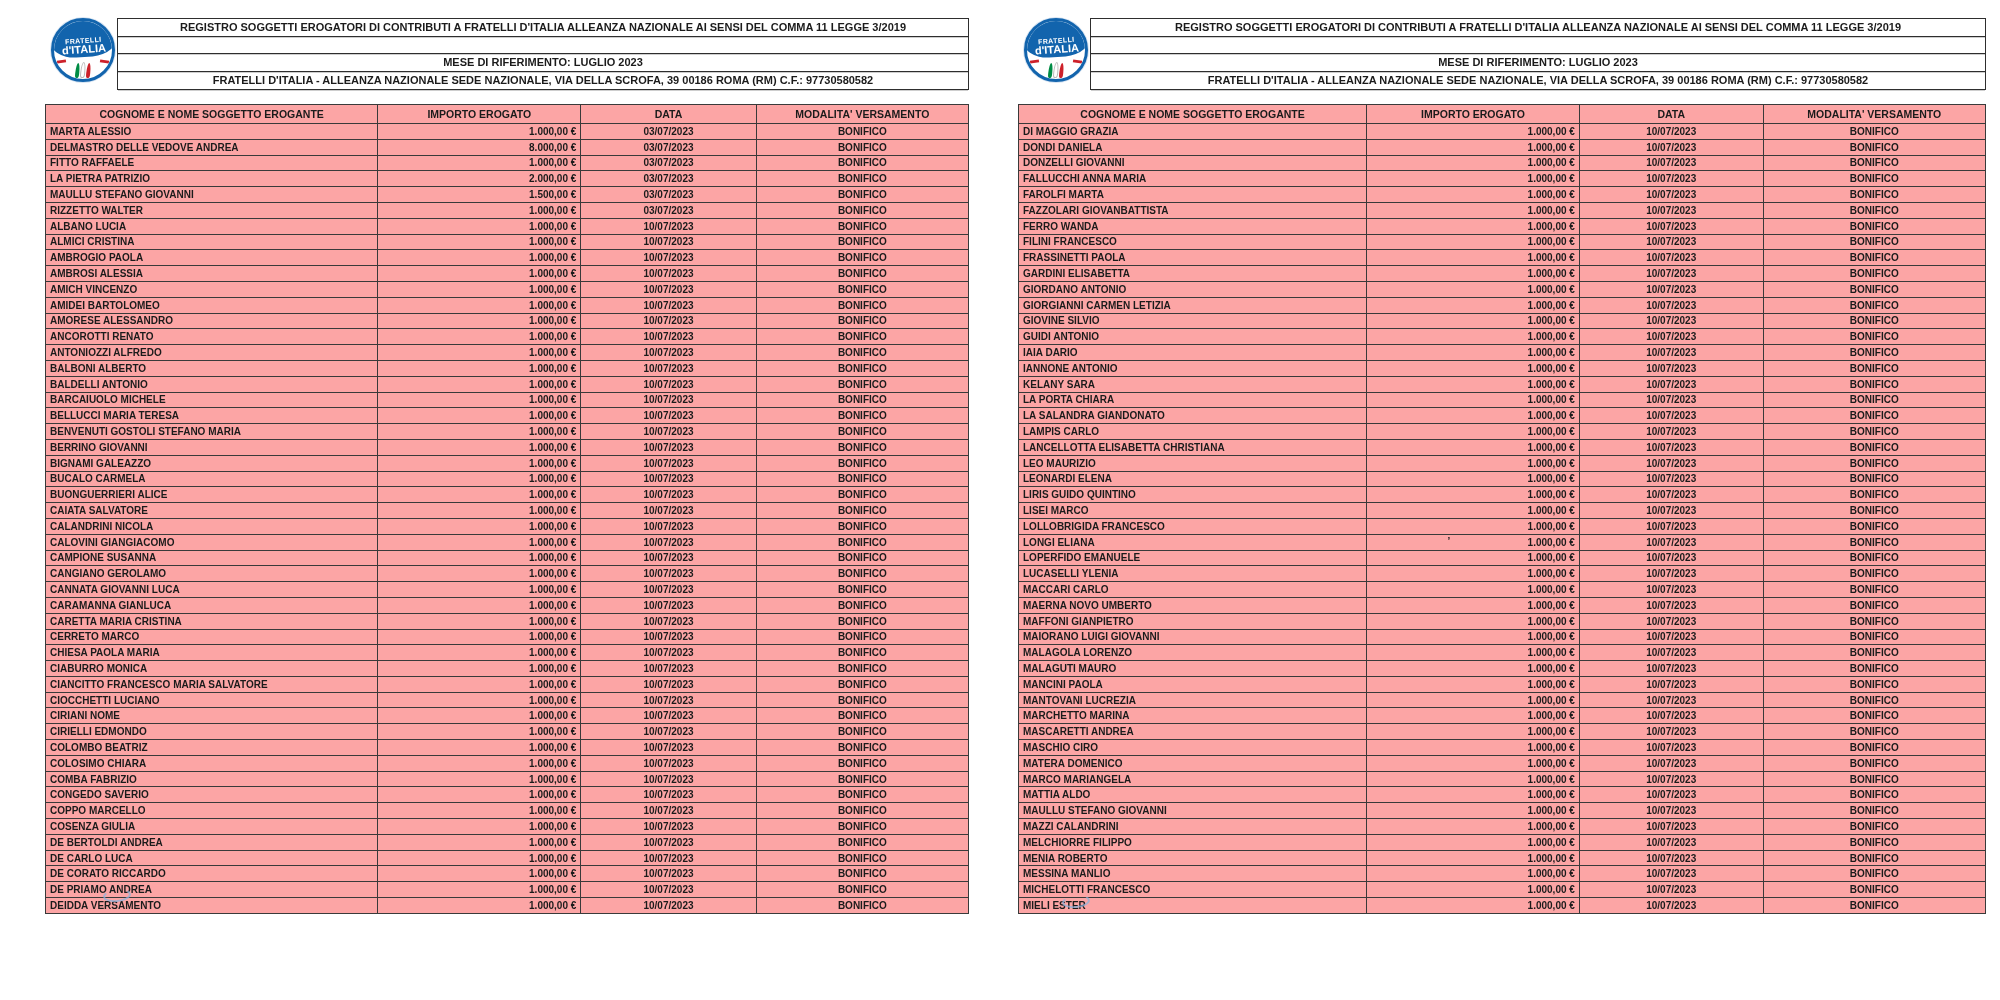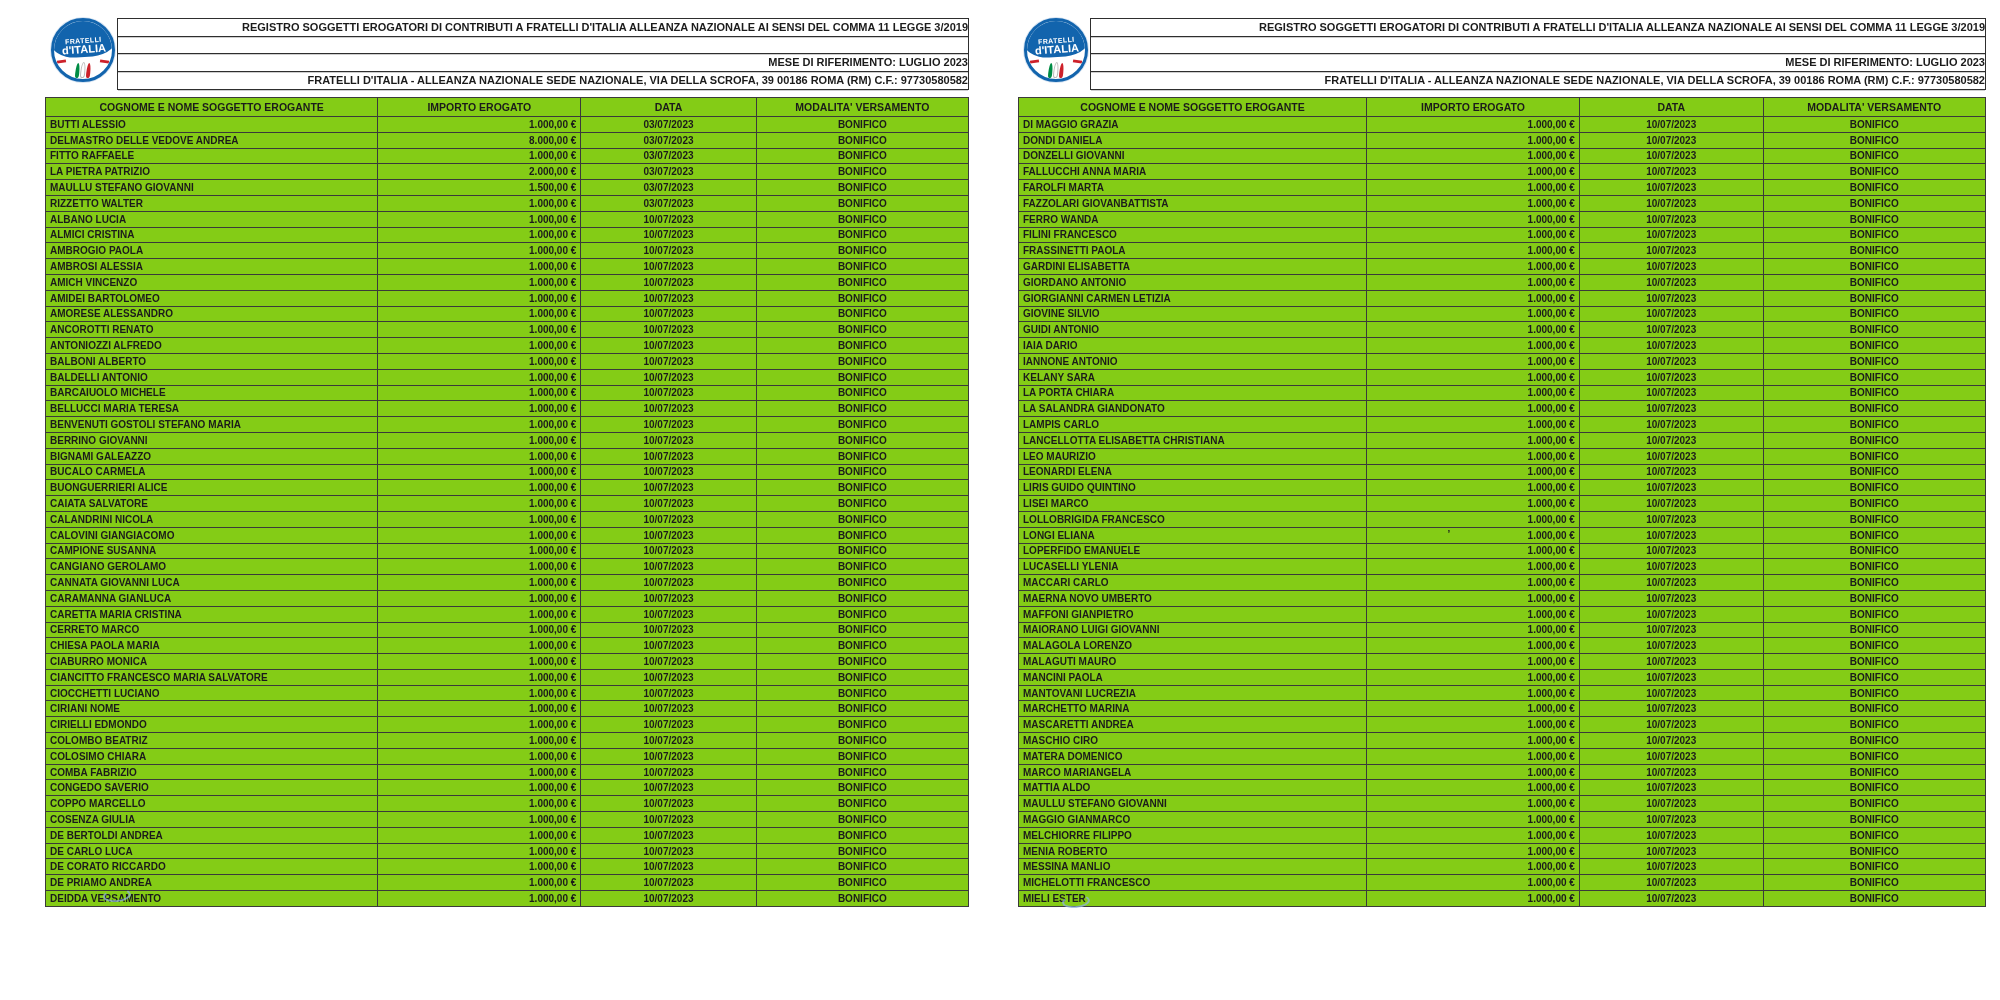--- a/index.html
+++ b/index.html
@@ -32,31 +32,31 @@
   .flame .fr{background:#cd212a;}
   .dash{position:absolute;width:9px;height:3px;background:#cd212a;bottom:16px;}
   .dl{left:3px;transform:rotate(-8deg);}
   .dr{right:3px;transform:rotate(8deg);}
 
   
   .headbox{
     margin-left:72px;border:1.4px solid #2e2e2e;border-bottom:none;
   }
   .hline{
-    border-bottom:1.4px solid #2e2e2e;text-align:right;font-weight:bold;
+    border-bottom:1.4px solid #2e2e2e;text-align:center;font-weight:bold;
     font-size:11px;line-height:17px;height:17px;white-space:nowrap;overflow:hidden;
     box-shadow:0 1px 0 rgba(60,60,60,.25);
   }
   .hline.title{font-size:11px;}
   .hline.blank{height:16px;}
 
   
   table.reg{
-    width:100%;border-collapse:collapse;table-layout:fixed;margin-top:7px;
-    background:#84cc16;
+    width:100%;border-collapse:collapse;table-layout:fixed;margin-top:14px;
+    background:#fca5a5;
   }
   table.reg th,table.reg td{
     border:1.2px solid #3a3a3a;overflow:hidden;white-space:nowrap;
     box-shadow:0 .5px 0 rgba(70,70,70,.3);
   }
   table.reg th{
     font-size:10.5px;font-weight:bold;text-align:center;height:18px;padding:0 2px;
   }
   table.reg td{
     font-size:10px;font-weight:600;height:14.8px;line-height:13px;padding:0 4px;
@@ -109,21 +109,21 @@
     <thead>
       <tr>
         <th>COGNOME E NOME SOGGETTO EROGANTE</th>
         <th>IMPORTO EROGATO</th>
         <th>DATA</th>
         <th>MODALITA' VERSAMENTO</th>
       </tr>
     </thead>
     <tbody>
         <tr>
-          <td class="c-name">BUTTI ALESSIO</td>
+          <td class="c-name">MARTA ALESSIO</td>
           <td class="c-amt">1.000,00 €</td>
           <td class="c-date">03/07/2023</td>
           <td class="c-mod">BONIFICO</td>
         </tr>
         <tr>
           <td class="c-name">DELMASTRO DELLE VEDOVE ANDREA</td>
           <td class="c-amt">8.000,00 €</td>
           <td class="c-date">03/07/2023</td>
           <td class="c-mod">BONIFICO</td>
         </tr>
@@ -714,21 +714,21 @@
           <td class="c-date">10/07/2023</td>
           <td class="c-mod">BONIFICO</td>
         </tr>
         <tr>
           <td class="c-name">MAULLU STEFANO GIOVANNI</td>
           <td class="c-amt">1.000,00 €</td>
           <td class="c-date">10/07/2023</td>
           <td class="c-mod">BONIFICO</td>
         </tr>
         <tr>
-          <td class="c-name">MAGGIO GIANMARCO</td>
+          <td class="c-name">MAZZI CALANDRINI</td>
           <td class="c-amt">1.000,00 €</td>
           <td class="c-date">10/07/2023</td>
           <td class="c-mod">BONIFICO</td>
         </tr>
         <tr>
           <td class="c-name">MELCHIORRE FILIPPO</td>
           <td class="c-amt">1.000,00 €</td>
           <td class="c-date">10/07/2023</td>
           <td class="c-mod">BONIFICO</td>
         </tr>

